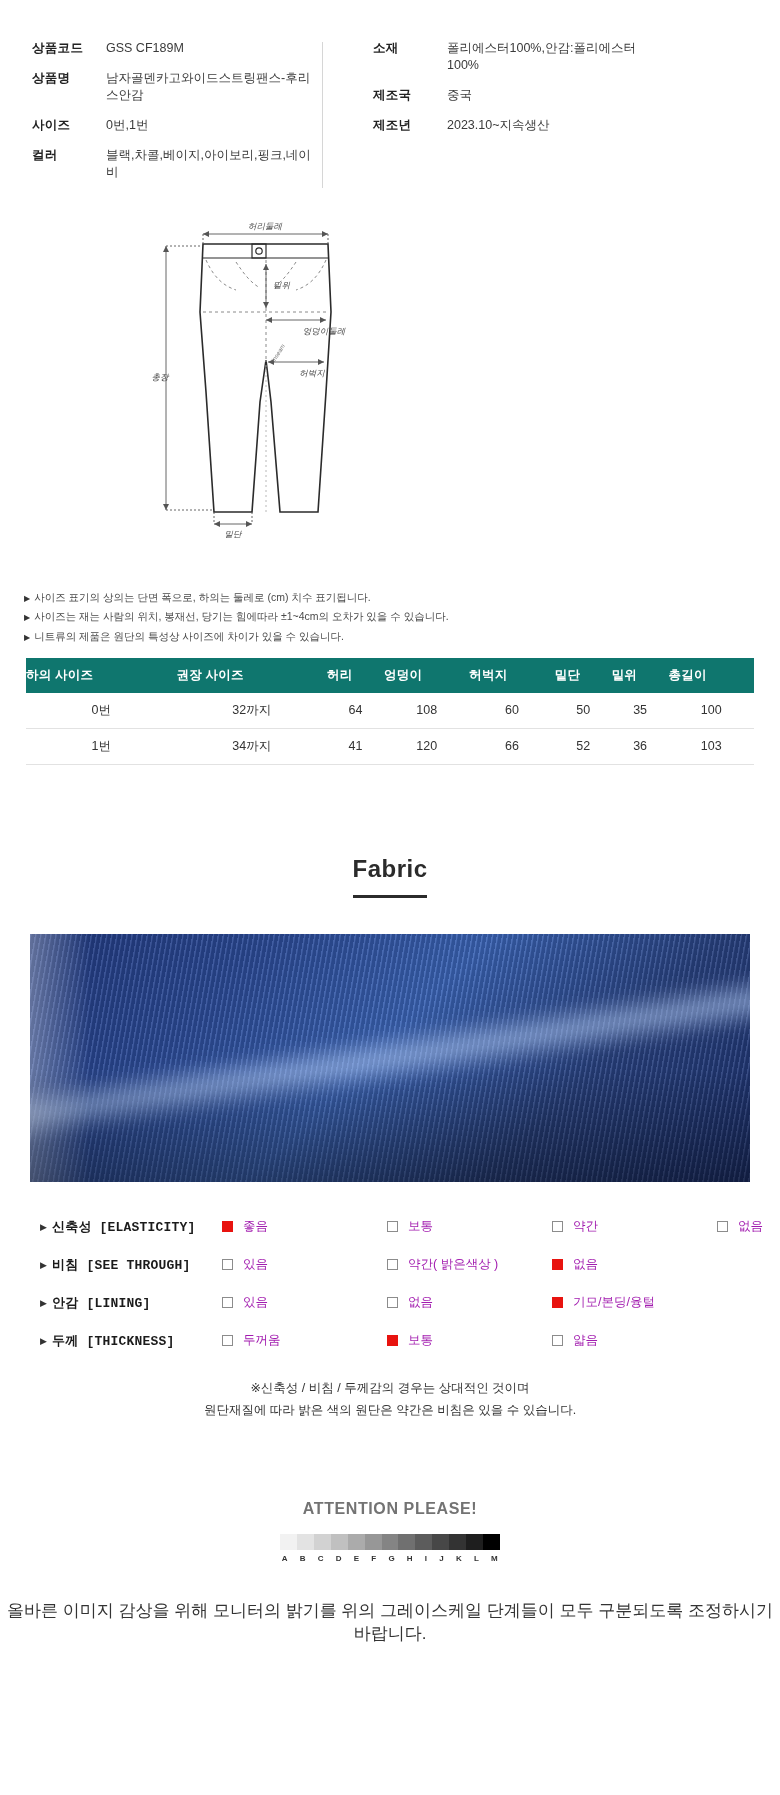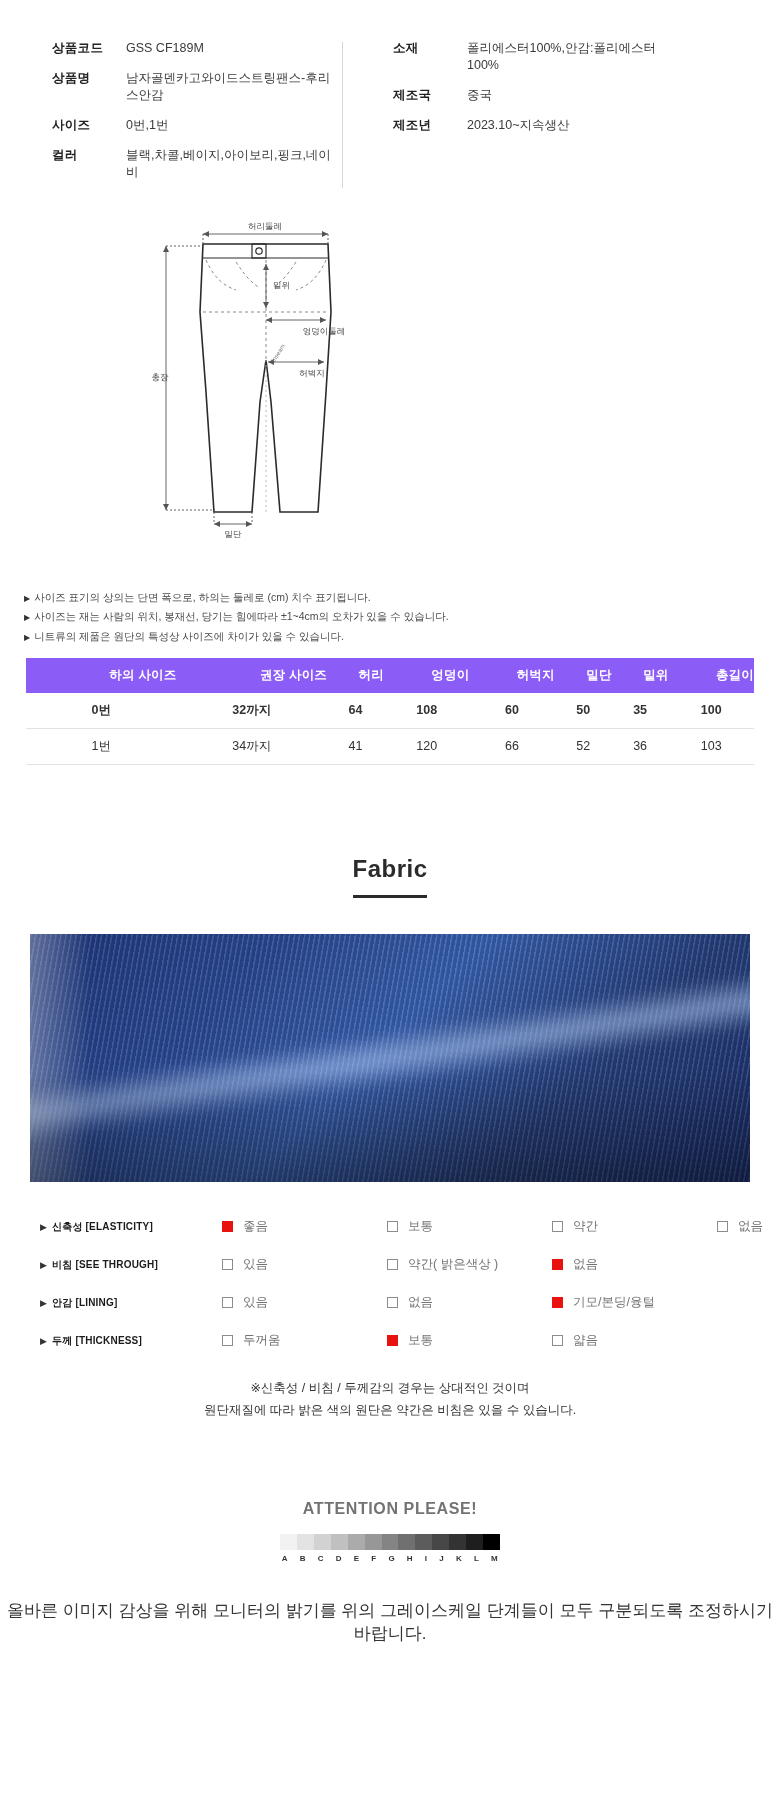--- a/index.html
+++ b/index.html
@@ -28,21 +28,21 @@
   .sec-underline {
     width: 74px; height: 3px;
     background: #2b2b2b;
     margin: 12px auto 0 auto;
   }
 
   
   .info-wrap {
     display: flex;
     margin: 40px 0 0 0;
-    padding: 0 52px 0 52px;
+    padding: 0 52px 0 32px;
   }
   .info-col {
     flex: 0 0 auto;
   }
   .info-col.left { width: 290px; }
   .info-col.right { width: 330px; padding-left: 50px; }
   .divider-v {
     width: 1px;
     background: #d6d6d6;
     margin: 2px 0 6px 0;
@@ -64,20 +64,21 @@
     color: #3a3a3a;
     line-height: 1.35;
   }
 
   
   .diagram-wrap {
     width: 699px;
     margin-top: 18px;
     display: flex;
     justify-content: center;
+    font-style: italic;
   }
 
   
   .notes {
     padding: 8px 30px 0 24px;
     margin-top: 10px;
   }
   .note {
     font-size: 10.5px;
     color: #4a4a4a;
@@ -87,35 +88,35 @@
   .note .tri { font-size: 8px; color: #333; margin-right: 4px; }
 
   
   .size-table {
     width: 728px;
     margin: 14px auto 0 auto;
     border-collapse: collapse;
     font-size: 12.5px;
   }
   .size-table thead th {
-    background: #8b5cf6;
+    background: #0f766e;
     color: #ffffff;
     font-weight: bold;
     padding: 9px 0;
-    text-align: right;
+    text-align: left;
     font-size: 12.5px;
     letter-spacing: 0.2px;
   }
   .size-table tbody td {
     text-align: center;
     padding: 9px 0;
     border-bottom: 1px solid #e2e2e2;
     color: #333;
   }
-  .size-table tbody tr:first-child td { border-top: none; font-weight: bold; }
+  .size-table tbody tr:first-child td { border-top: none; }
 
   
   .fabric-title-wrap { margin-top: 62px; }
   .fabric-img {
     width: 720px;
     height: 248px;
     margin: 36px auto 0 auto;
     position: relative;
     overflow: hidden;
     background: linear-gradient(135deg, #21397f 0%, #2b4a96 25%, #3a63b4 48%, #28417f 72%, #1d3270 100%);
@@ -162,34 +163,35 @@
   }
   .attr-tri {
     width: 22px; flex: 0 0 22px;
     font-size: 9px; color: #333;
     padding-left: 10px;
   }
   .attr-name {
     width: 170px; flex: 0 0 170px;
     font-weight: bold;
     color: #1b1b1b;
-    font-size: 10px;
+    font-size: 13px;
     letter-spacing: 0.2px;
+    font-family: Liberation Mono, monospace;
   }
   .attr-opts {
     display: flex;
     flex: 1 1 auto;
   }
   .opt {
     display: flex;
     align-items: center;
     width: 165px;
     flex: 0 0 165px;
     font-size: 12.5px;
-    color: #737373;
+    color: #a21caf;
   }
   .box {
     width: 11px; height: 11px;
     border: 1px solid #8c8c8c;
     background: #ffffff;
     margin-right: 10px;
     flex: 0 0 11px;
   }
   .box.on {
     background: #e8130f;

